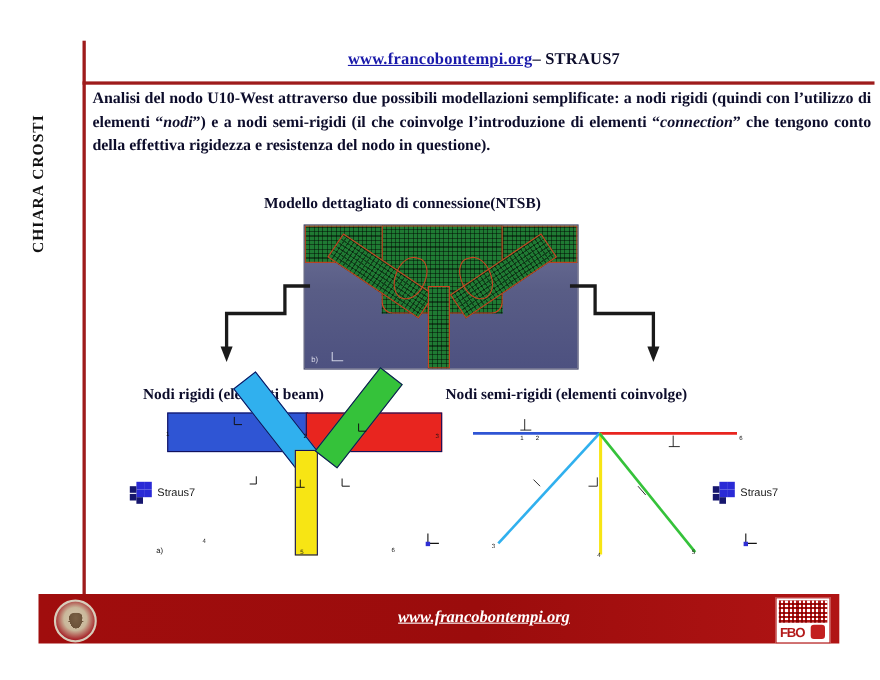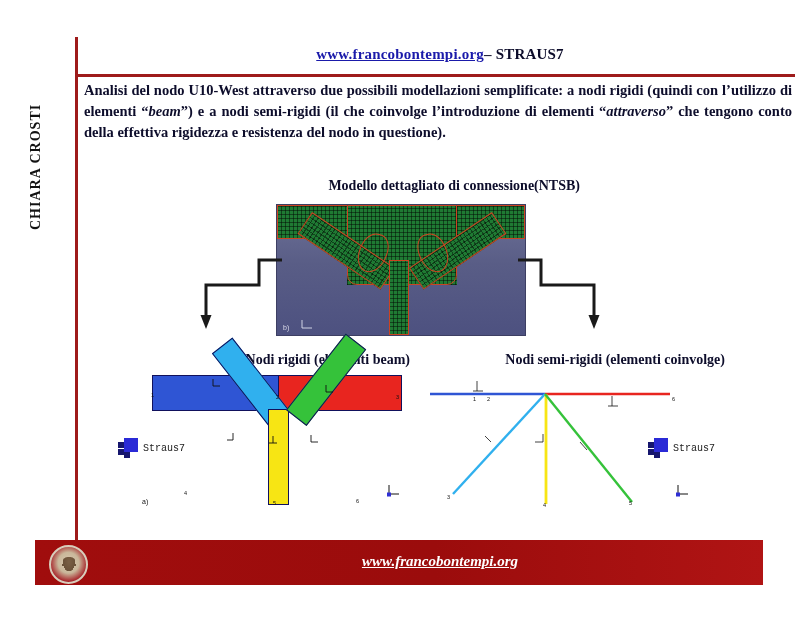--- a/index.html
+++ b/index.html
@@ -38,21 +38,21 @@
   .para{
     position:absolute;left:84px;top:80px;width:708px;
     font-size:14.5px;line-height:1.45;font-weight:bold;color:#0d0d2b;
     text-align:justify;
   }
   .para i{font-style:italic;}
 
   
   .cap{
     position:absolute;font-weight:bold;color:#0d0d2b;
-    font-size:14px;text-align:right;white-space:nowrap;
+    font-size:14px;text-align:left;white-space:nowrap;
   }
   .cap-top{left:240px;top:178px;width:340px;}
   .cap-left{left:130px;top:352px;width:280px;}
   .cap-right{left:405px;top:352px;width:320px;}
 
   
   .femodel{
     position:absolute;left:276px;top:204px;width:248px;height:130px;
     background:linear-gradient(180deg,#6e7298 0%,#595d86 45%,#4d5180 100%);
     border:1px solid #3d3f63;overflow:hidden;
@@ -74,21 +74,21 @@
   
   .diag{position:absolute;}
   .bar{position:absolute;border:1px solid #11115c;}
   .axmark{position:absolute;width:11px;height:11px;}
   .nodenum{position:absolute;font-size:5.5px;font-family:"Liberation Sans",sans-serif;color:#111;}
 
   
   .straus{position:absolute;display:flex;align-items:center;gap:5px;}
   .straus .grid{position:relative;width:20px;height:20px;}
   .straus .grid i{position:absolute;display:block;}
-  .straus .txt{font-family:Liberation Mono, monospace;font-size:10px;color:#1a1a1a;}
+  .straus .txt{font-family:Liberation Sans, sans-serif;font-size:10px;color:#1a1a1a;}
 
   
   .footer{
     position:absolute;left:35px;top:540px;width:728px;height:45px;
     background:linear-gradient(90deg,#a00d0d 0%,#9b0c0c 55%,#b01414 100%);
   }
   .seal{
     position:absolute;left:14px;top:5px;width:35px;height:35px;border-radius:50%;
     background:radial-gradient(circle at 50% 45%,#d9c9b0 0%,#c9b79a 40%,#a7242a 72%,#8e1b20 100%);
     border:2px solid #d8cdbb;
@@ -131,21 +131,21 @@
   <div class="hline"></div>
 
   <div class="header">
       <a href="#">www.francobontempi.org</a>
       <span> – STRAUS7</span>
   </div>
 
   <div class="author">CHIARA CROSTI</div>
 
   <div class="para">
-    <span>Analisi del nodo U10-West attraverso due possibili modellazioni semplificate: a nodi rigidi (quindi con l’utilizzo di elementi “</span><i>beam</i><span>”) e a nodi semi-rigidi (il che coinvolge l’introduzione di elementi “</span><i>attraverso</i><span>” che tengono conto della effettiva rigidezza e resistenza del nodo in questione).</span>
+    <span>Analisi del nodo U10-West attraverso due possibili modellazioni semplificate: a nodi rigidi (quindi con l’utilizzo di elementi “</span><i>nodi</i><span>”) e a nodi semi-rigidi (il che coinvolge l’introduzione di elementi “</span><i>connection</i><span>” che tengono conto della effettiva rigidezza e resistenza del nodo in questione).</span>
   </div>
 
   <div class="cap cap-top">Modello dettagliato di connessione(NTSB)</div>
 
   <div class="femodel">
 
     <div class="fe-green" style="left:0px;top:0px;width:248px;height:34px;"></div>
     <div class="fe-mesh" style="left:0px;top:0px;width:248px;height:34px;"></div>
     <div class="fe-out" style="left:0px;top:0px;width:246px;height:32px;"></div>
 
@@ -271,15 +271,20 @@
       <i style="left:0px;top:4px;width:6px;height:6px;background:#16166e;"></i>
       <i style="left:0px;top:11px;width:6px;height:6px;background:#16166e;"></i>
       <i style="left:6px;top:14px;width:6px;height:6px;background:#16166e;"></i>
     </span>
     <span class="txt">Straus7</span>
   </div>
 
   <div class="footer">
     <div class="seal"></div>
     <a class="footlink" href="#">www.francobontempi.org</a>
+    <div class="fbo">
+      <div class="pat"></div>
+      <div class="fbotxt">FBO</div>
+      <div class="dot"></div>
+    </div>
   </div>
 
 </div>
 
 </body></html>

